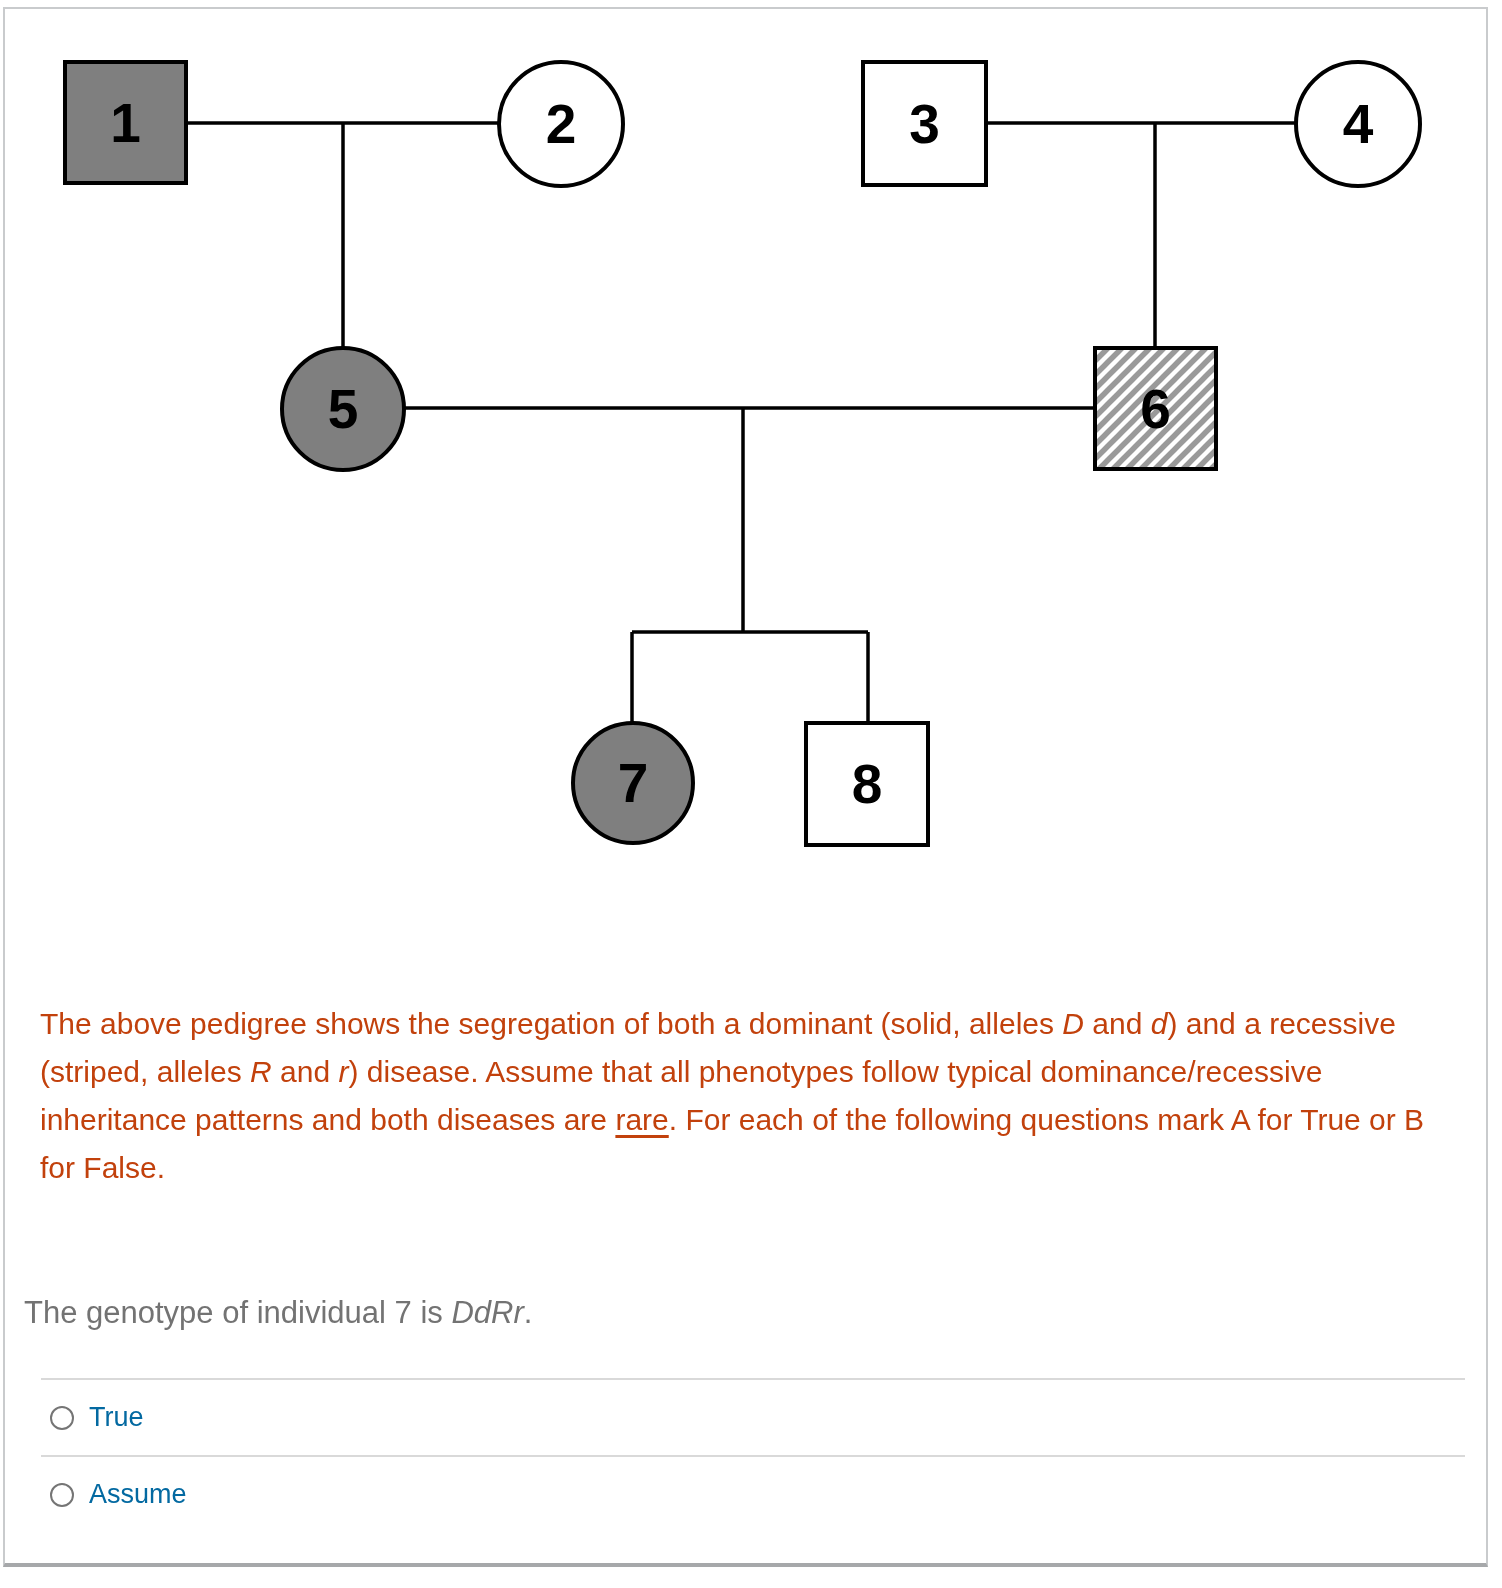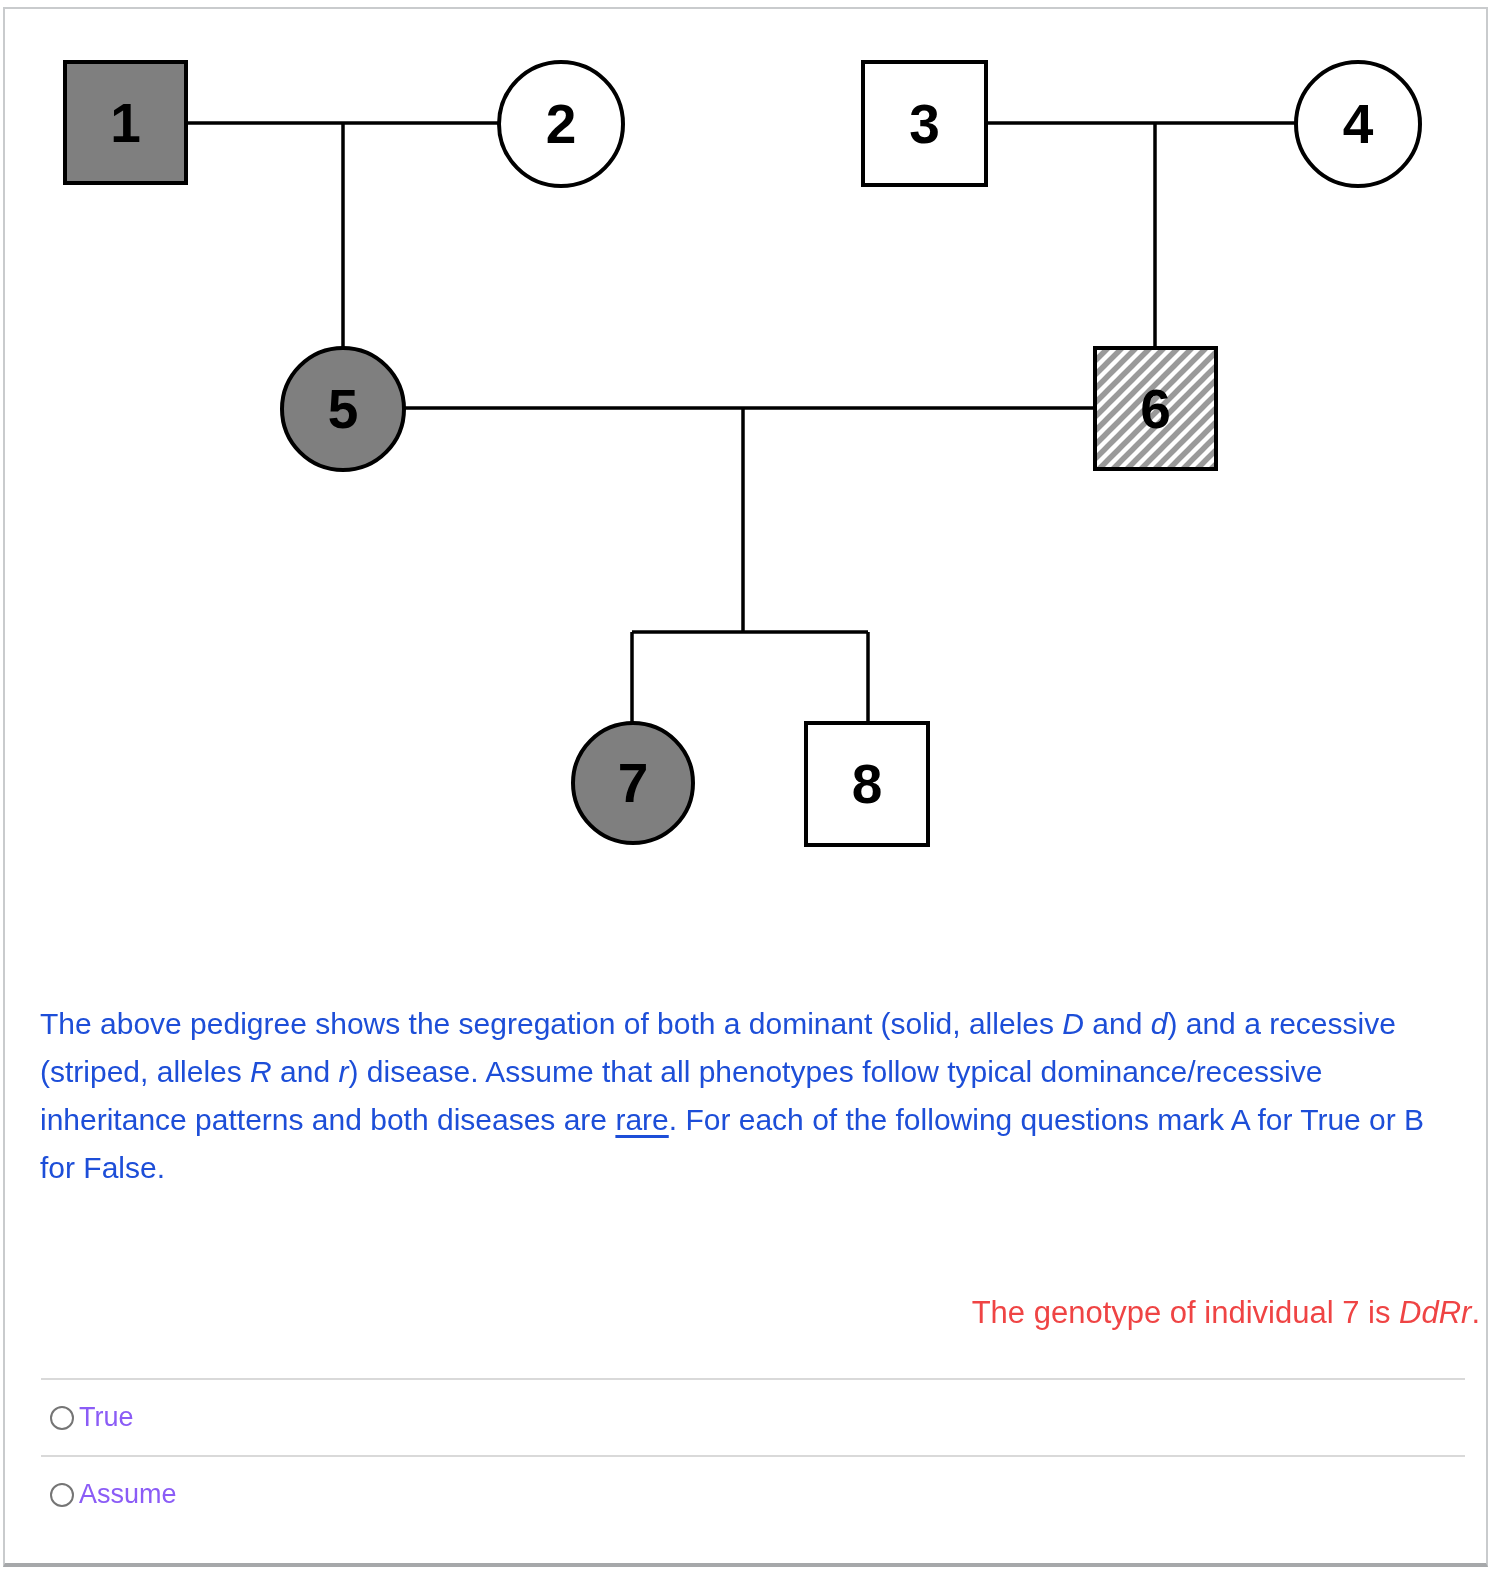--- a/index.html
+++ b/index.html
@@ -24,25 +24,25 @@
   }
   .ped-num{
     font-family:"Liberation Sans", sans-serif;
     font-weight:700;
     font-size:55px;
     fill:#000;
     text-anchor:middle;
   }
   .description{
     position:absolute;left:40px;top:970px;width:1424px;
-    font-size:30px;line-height:48px;color:#1d4ed8;
+    font-size:30px;line-height:48px;color:#c2410c;
   }
   .question-text{
-    position:absolute;left:56px;top:1258px;width:1424px;
-    font-size:31px;line-height:48px;color:#ef4444;text-align:right;
+    position:absolute;left:24px;top:1258px;width:1424px;
+    font-size:31px;line-height:48px;color:#737373;
   }
   .description em,.question-text em{font-style:italic;}
   .description u{text-decoration:underline;text-underline-offset:5px;}
   .answers{
     position:absolute;left:41px;top:1378px;width:1424px;
   }
   .answer-row{
     border-top:2px solid #d9d9d9;
     height:75px;
     display:flex;align-items:center;
@@ -51,23 +51,23 @@
   }
   .radio{
     width:24px;height:24px;
     border:2px solid #757575;
     border-radius:50%;
     background:#fff;
     box-sizing:border-box;
     flex:0 0 auto;
   }
   .answer-label{
-    margin-left:5px;
+    margin-left:15px;
     font-size:27px;
-    color:#8b5cf6;
+    color:#0369a1;
   }
 </style>
 </head>
 <body>
 
 <div class="screen">
 
   <div class="pedigree-wrap">
     <svg width="1502" height="940" viewBox="0 0 1502 940" xmlns="http://www.w3.org/2000/svg">
       <defs>

